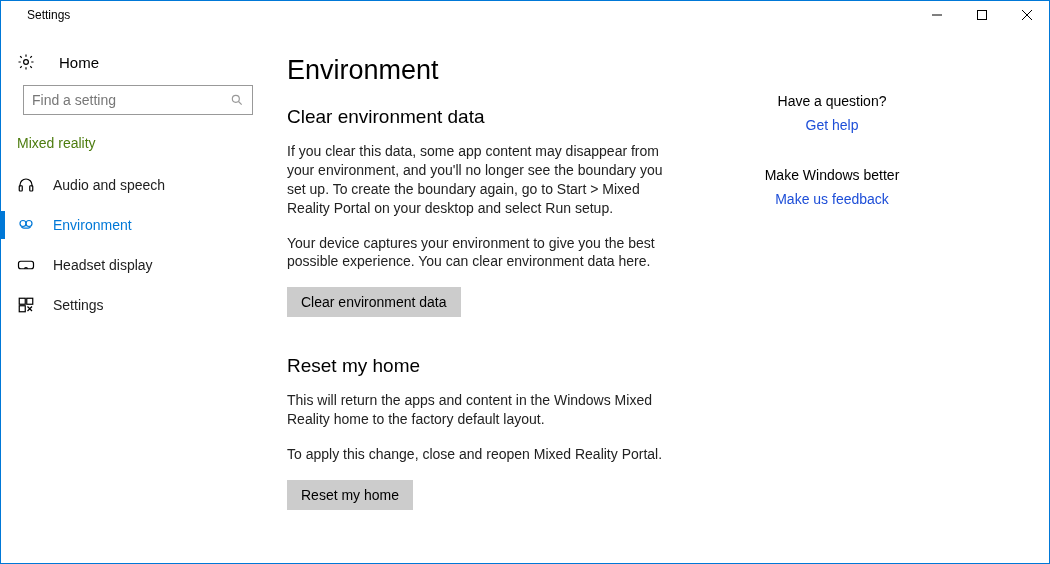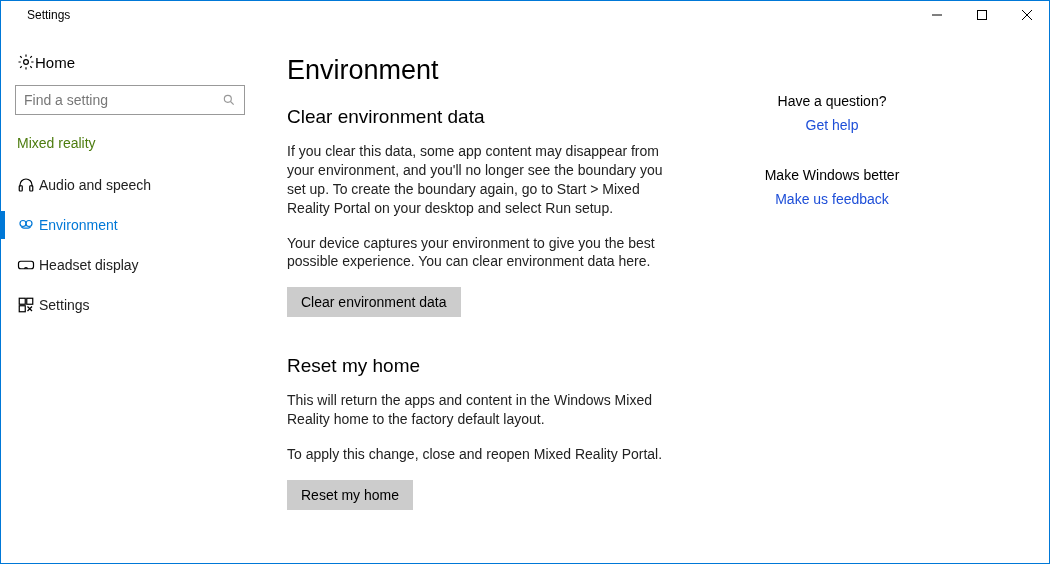--- a/index.html
+++ b/index.html
@@ -49,26 +49,26 @@
     display: flex;
     overflow: hidden;
   }
   .sidebar {
     width: 270px;
     padding: 18px 0 0 0;
   }
   .home-row {
     display: flex;
     align-items: center;
-    gap: 0;
+    gap: 24px;
     padding: 6px 16px 14px 16px;
     font-size: 15px;
   }
   .home-row .icon { width: 18px; height: 18px; display:flex; align-items:center; justify-content:center; }
-  .search-wrap { padding: 0 14px 20px 14px; }
+  .search-wrap { padding: 0 14px 20px 22px; }
   .search {
     width: 230px;
     height: 30px;
     border: 1px solid #999;
     display: flex;
     align-items: center;
     padding: 0 8px;
     color: #666;
     font-size: 14px;
     background: #fff;
@@ -85,21 +85,21 @@
   .search .search-icon { width: 14px; height: 14px; opacity: .6; }
   .group-label {
     padding: 0 16px 10px 16px;
     color: #4d7c0f;
     font-size: 14px;
   }
   .nav { padding-top: 4px; }
   .nav-item {
     display: flex;
     align-items: center;
-    gap: 4px;
+    gap: 18px;
     height: 40px;
     padding: 0 16px 0 16px;
     font-size: 14px;
     color: #212121;
     position: relative;
   }
   .nav-item .icon { width: 18px; height: 18px; display:flex; align-items:center; justify-content:center; }
   .nav-item.active { color: #0078d7; }
   .nav-item.active::before {
     content: "";

